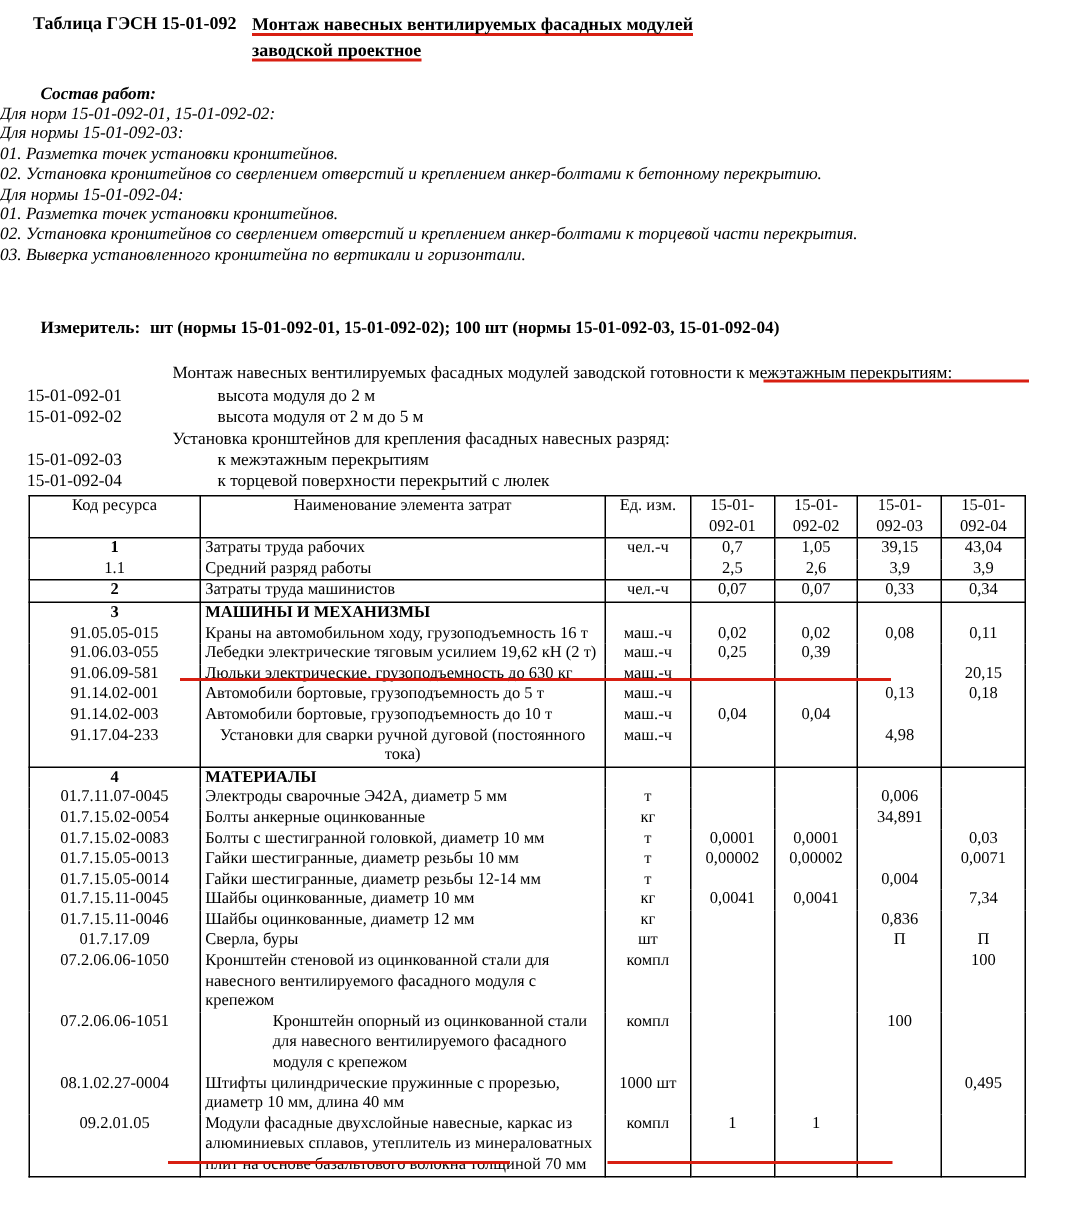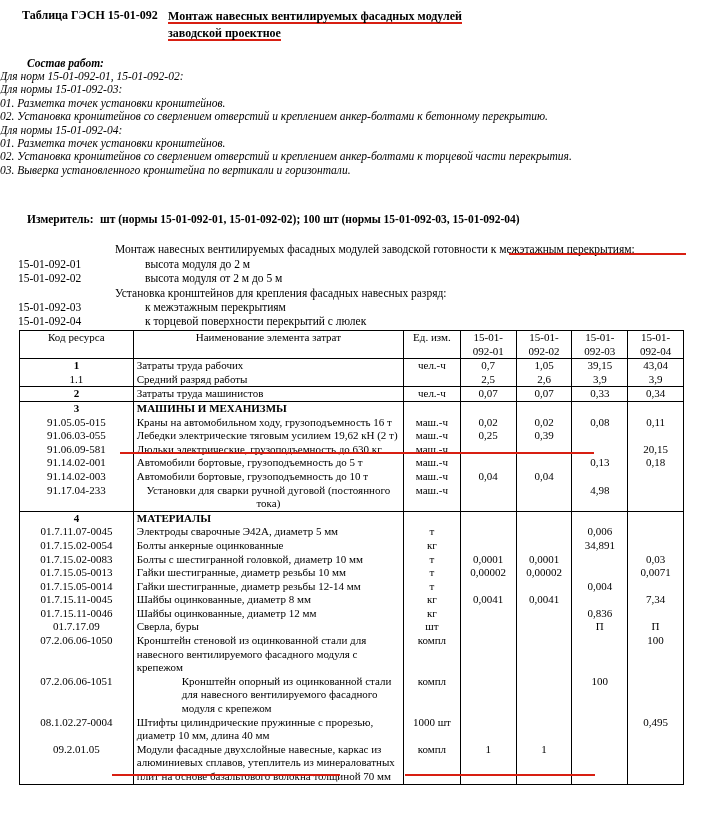--- a/index.html
+++ b/index.html
@@ -404,21 +404,21 @@
           <td class="c-name">Гайки шестигранные, диаметр резьбы 12-14 мм</td>
           <td class="c-unit">т</td>
           <td class="c-val"></td>
           <td class="c-val"></td>
           <td class="c-val">0,004</td>
           <td class="c-val"></td>
           <td style="border: none;"></td>
         </tr>
         <tr class="inner">
           <td class="c-code">01.7.15.11-0045</td>
-          <td class="c-name">Шайбы оцинкованные, диаметр 8 мм</td>
+          <td class="c-name">Шайбы оцинкованные, диаметр 10 мм</td>
           <td class="c-unit">кг</td>
           <td class="c-val">0,0041</td>
           <td class="c-val">0,0041</td>
           <td class="c-val"></td>
           <td class="c-val">7,34</td>
           <td style="border: none;"></td>
         </tr>
         <tr class="inner">
           <td class="c-code">01.7.15.11-0046</td>
           <td class="c-name">Шайбы оцинкованные, диаметр 12 мм</td>

